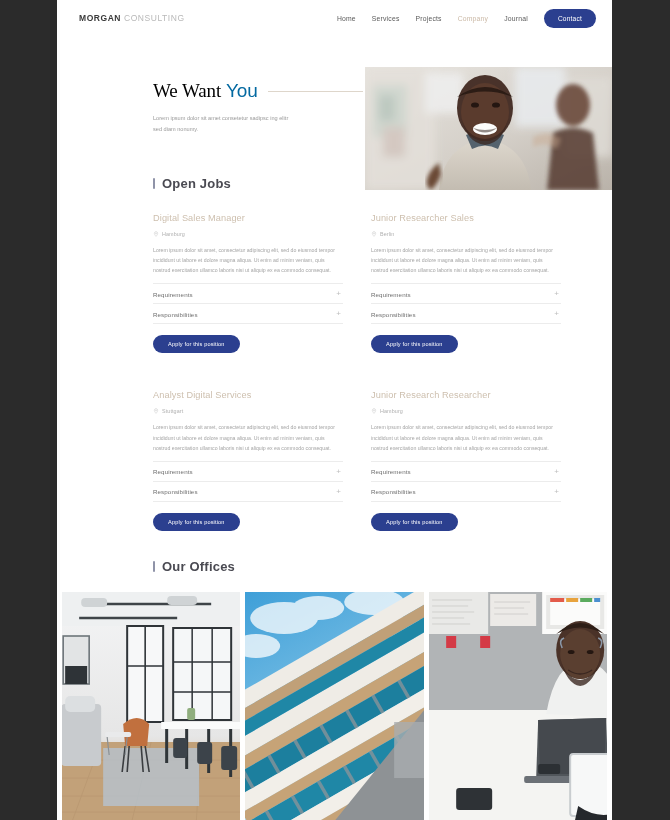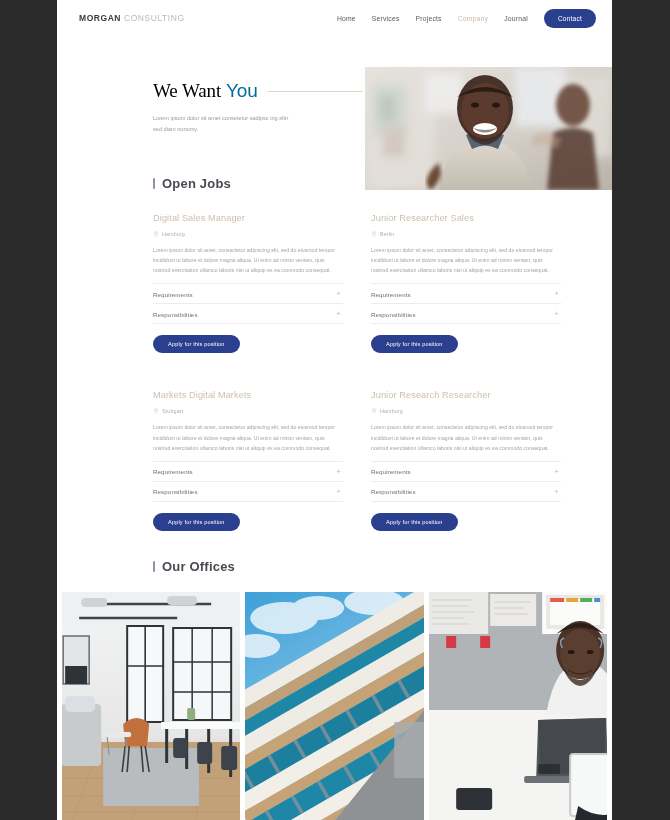--- a/index.html
+++ b/index.html
@@ -375,21 +375,21 @@
           </div>
           <div class="acc-row">
             <span class="acc-label">Responsibilities</span>
             <span class="acc-plus">+</span>
           </div>
         </div>
         <button class="apply-btn">Apply for this position</button>
       </div>
 
       <div class="job-card">
-        <h3 class="job-title">Markets Digital Markets</h3>
+        <h3 class="job-title">Analyst Digital Services</h3>
         <div class="job-loc">
           <svg class="pin" viewBox="0 0 12 12">
             <path d="M6 1.2c-2 0-3.4 1.5-3.4 3.3C2.6 7 6 10.8 6 10.8S9.4 7 9.4 4.5C9.4 2.7 8 1.2 6 1.2z" fill="none" stroke="#c2c2c2" stroke-width="0.9"></path>
             <circle cx="6" cy="4.5" r="1.15" fill="none" stroke="#c2c2c2" stroke-width="0.9"></circle>
           </svg>
           <span class="job-loc-text">Stuttgart</span>
         </div>
         <p class="job-desc">Lorem ipsum dolor sit amet, consectetur adipiscing elit, sed do eiusmod tempor incididunt ut labore et dolore magna aliqua. Ut enim ad minim veniam, quis nostrud exercitation ullamco laboris nisi ut aliquip ex ea commodo consequat.</p>
         <div class="accordion">
           <div class="acc-row">

